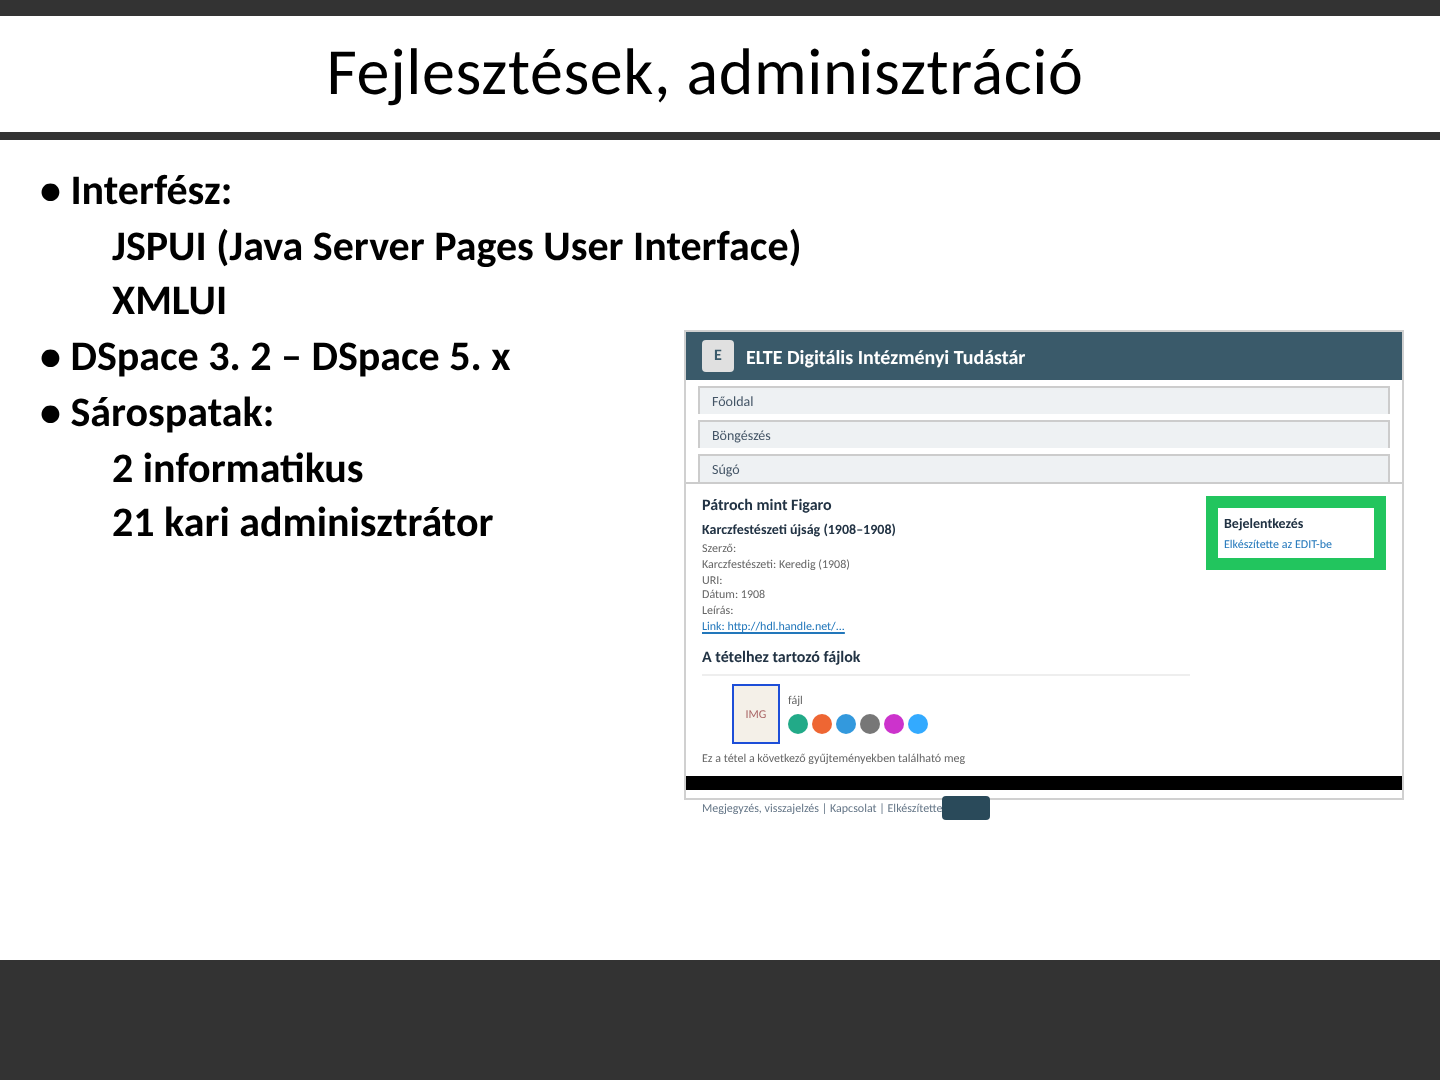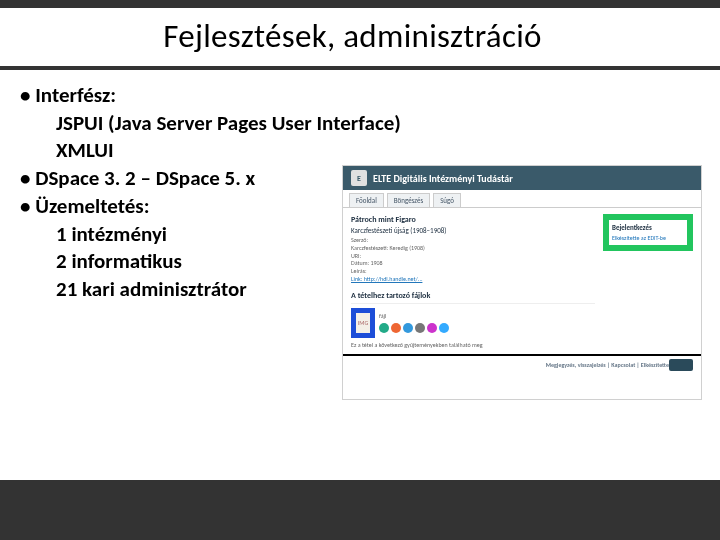--- a/index.html
+++ b/index.html
@@ -62,60 +62,61 @@
   }
   .shot .hdr .logo {
     width: 16px; height: 16px; background: #e0e0e0; border-radius: 2px;
     display: flex; align-items: center; justify-content: center;
     color: #3a5a6a; font-size: 8px; font-weight: 900;
   }
   .shot .tabs {
     display: flex; gap: 3px; padding: 3px 6px 0 6px;
     border-bottom: 1px solid #ccc;
     font-size: 7px;
+    flex-direction: column;
   }
   .shot .tabs span {
     padding: 2px 6px; background: #eef1f3; border: 1px solid #ccc; border-bottom: none;
     color: #456;
   }
   .shot .main {
     display: flex; padding: 6px 8px 4px 8px; gap: 8px;
   }
   .shot .col-l { flex: 1; }
   .shot .col-r { width: 90px; }
   .shot .col-r .box {
     border: 6px solid #22c55e; padding: 3px; margin-bottom: 4px;
     font-size: 6px; color: #556;
   }
   .shot .col-r .box b { display:block; font-size: 7px; color: #234; margin-bottom: 2px; }
   .shot h2 { font-size: 8px; font-weight: 700; color: #234; margin: 0 0 2px 0; }
-  .shot .sub { font-size: 7px; color: #234; margin-bottom: 2px; }
+  .shot .sub { font-size: 7px; color: #234; margin-bottom: 2px; font-weight: bold; }
   .shot .line { font-size: 6px; color: #666; line-height: 1.3; }
   .shot .sec-title {
     font-size: 8px; font-weight: 700; color: #234;
     margin: 6px 0 2px 0;
   }
   .shot .files {
     display: flex; align-items: center; gap: 4px;
     border-top: 1px solid #eee; padding-top: 4px; margin-top: 3px;
   }
   .shot .thumb {
-    width: 24px; height: 30px; background: #f4f0e8; border: 5px solid #1d4ed8;
+    width: 24px; height: 30px; background: #f4f0e8; border: 1px solid #1d4ed8;
     display:flex; align-items:center; justify-content:center;
-    font-size:6px; color:#a66;
+    font-size:6px; color:#a66;margin-left:15px;
   }
   .shot .chips { display:flex; gap:2px; margin-top: 2px; }
   .shot .chips i {
     width: 10px; height: 10px; border-radius: 50%;
     display:inline-block;
   }
   .shot .footer {
-    border-top: 2px solid #000000; padding: 3px 8px;
+    border-top: 7px solid #000000; padding: 3px 8px;
     font-size: 6px; color: #678;
-    display:flex; justify-content: flex-end; align-items: center; font-weight: bold;
+    display:flex; justify-content: flex-start; align-items: center;
   }
   .shot .footlogo {
     width: 24px; height: 12px; background: #2a4a5a; border-radius: 2px;
   }
   .slide-footer {
     position: absolute;
     bottom: 28px; left: 0; right: 0;
     text-align: center;
     color: #000;
     font-size: 14px;
@@ -130,22 +131,21 @@
 
   <div class="title">Fejlesztések, adminisztráció</div>
 
   <div class="body-area">
 
     <div class="content-left">
       <div class="bullet">• Interfész:</div>
       <div class="indent1">JSPUI (Java Server Pages User Interface)</div>
       <div class="indent1">XMLUI</div>
       <div class="bullet">• DSpace 3. 2 – DSpace 5. x</div>
-      <div class="bullet">• Üzemeltetés:</div>
-      <div class="indent1">1 intézményi</div>
+      <div class="bullet">• Sárospatak:</div>
       <div class="indent1">2 informatikus</div>
       <div class="indent1">21 kari adminisztrátor</div>
     </div>
 
     <div class="shot">
       <div class="hdr">
         <span class="logo">E</span>
         <span>ELTE Digitális Intézményi Tudástár</span>
       </div>
       <div class="tabs">

